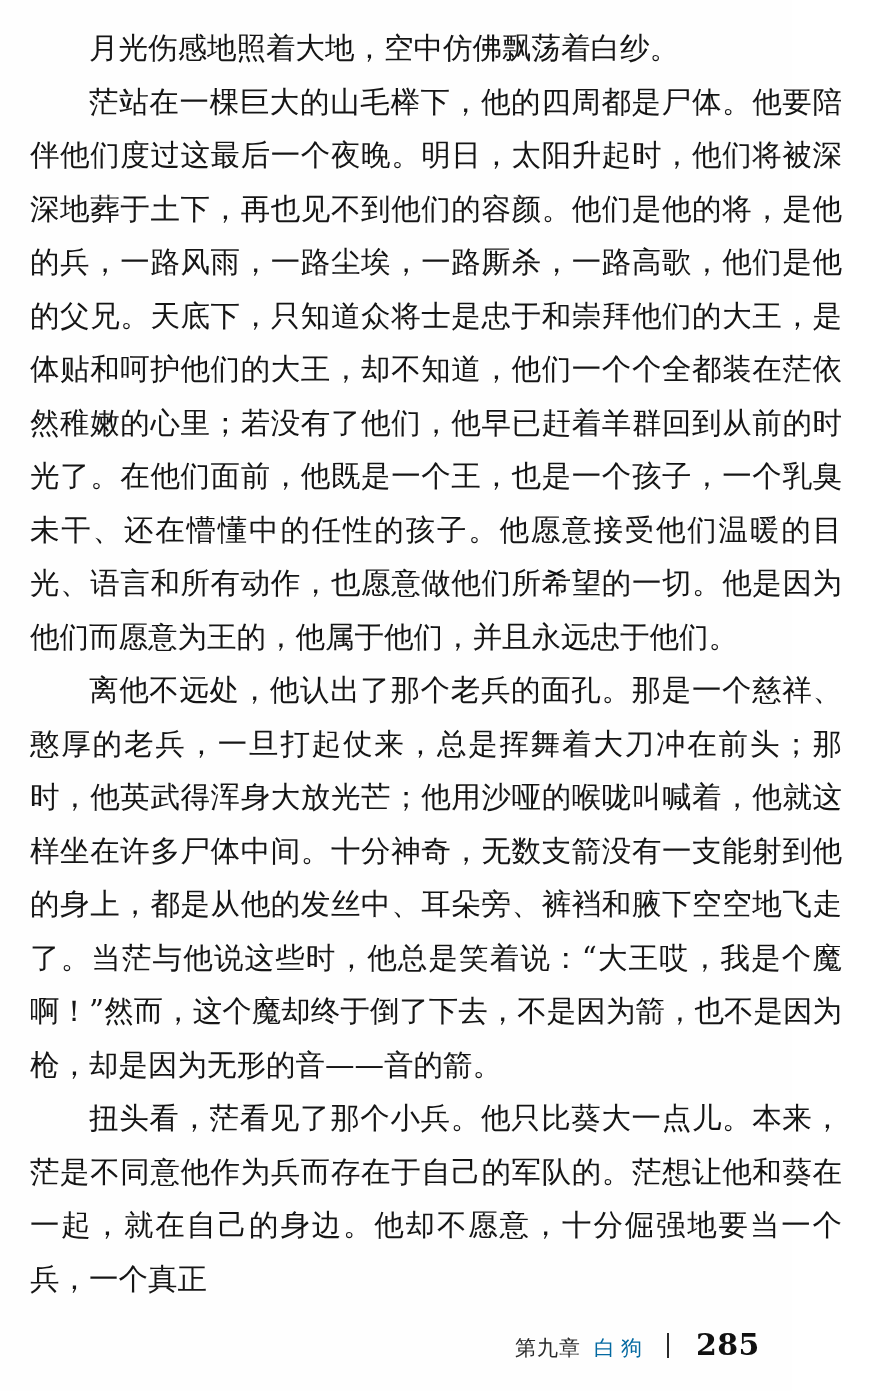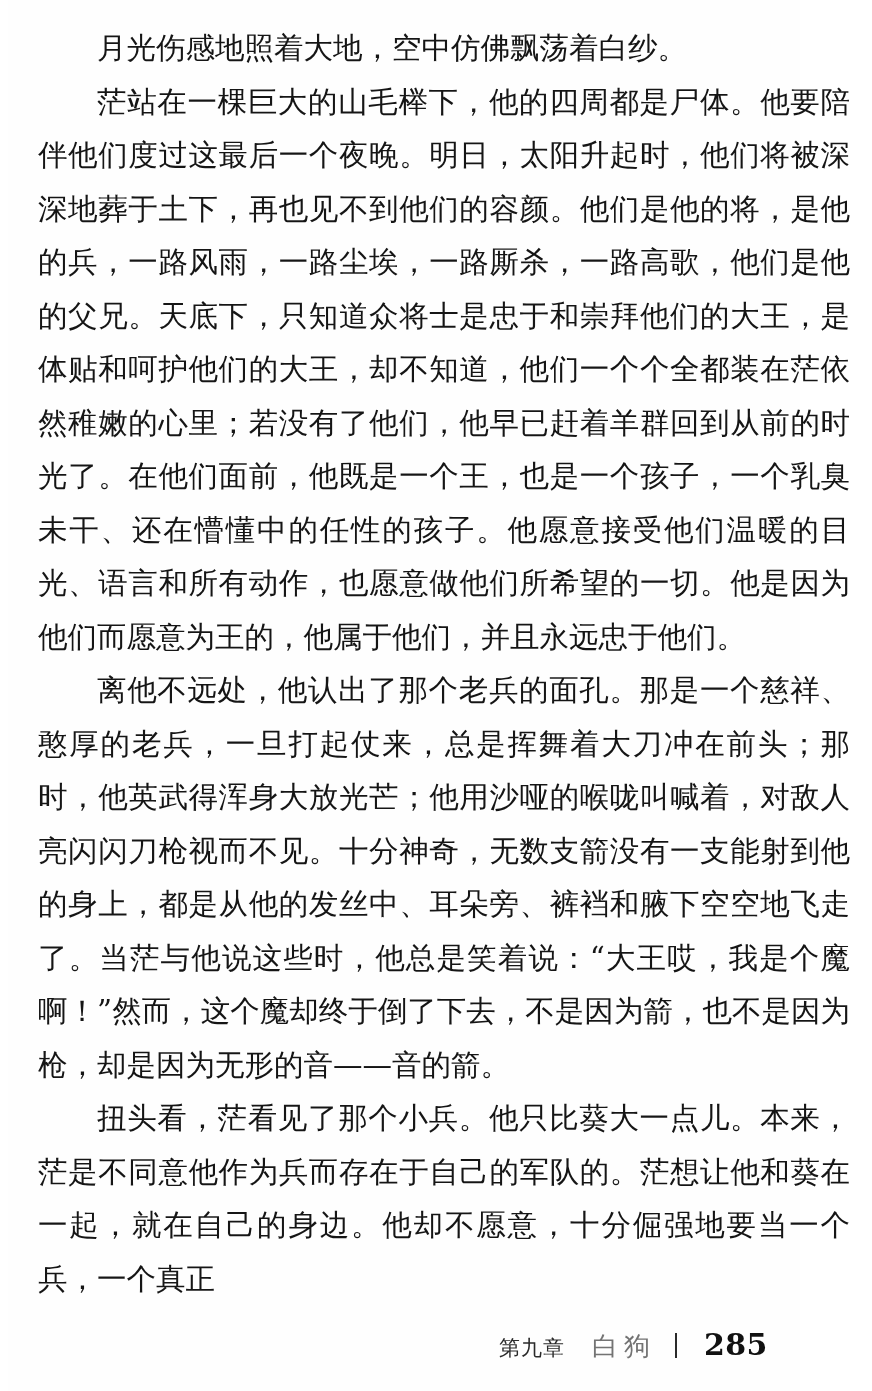--- a/index.html
+++ b/index.html
@@ -10,21 +10,21 @@
     width: 872px;
     height: 1391px;
     background: #ffffff;
     font-family: "DejaVu Serif", "Liberation Serif", serif;
     overflow: hidden;
     position: relative;
   }
 
   .page {
     position: absolute;
-    left: 8px;
+    left: 0;
     top: 0;
     width: 792px;
     height: 1391px;
     background: #fefefe;
     box-sizing: border-box;
   }
 
   .text-block {
     position: absolute;
     left: 30px;
@@ -63,24 +63,23 @@
 
   .footer-chapter {
     font-family: "DejaVu Serif", "Liberation Serif", serif;
     font-size: 21px;
     color: #2a2a2a;
     letter-spacing: 1px;
   }
 
   .footer-title {
     font-family: "DejaVu Serif", "Liberation Serif", serif;
-    font-size: 26px;
-    color: #737373;
+    font-size: 21px;
+    color: #0369a1;
     letter-spacing: 6px;
-    margin-left: 14px;
   }
 
   .footer-sep {
     display: inline-block;
     width: 2px;
     height: 25px;
     background: #2a2a2a;
     margin: 0 14px 0 6px;
     position: relative;
     top: 3px;
@@ -95,21 +94,21 @@
   }
 </style>
 </head>
 <body>
 
 <div class="page">
 
   <div class="text-block">
     <p class="para indent">月光伤感地照着大地，空中仿佛飘荡着白纱。</p>
     <p class="para indent">茫站在一棵巨大的山毛榉下，他的四周都是尸体。他要陪伴他们度过这最后一个夜晚。明日，太阳升起时，他们将被深深地葬于土下，再也见不到他们的容颜。他们是他的将，是他的兵，一路风雨，一路尘埃，一路厮杀，一路高歌，他们是他的父兄。天底下，只知道众将士是忠于和崇拜他们的大王，是体贴和呵护他们的大王，却不知道，他们一个个全都装在茫依然稚嫩的心里；若没有了他们，他早已赶着羊群回到从前的时光了。在他们面前，他既是一个王，也是一个孩子，一个乳臭未干、还在懵懂中的任性的孩子。他愿意接受他们温暖的目光、语言和所有动作，也愿意做他们所希望的一切。他是因为他们而愿意为王的，他属于他们，并且永远忠于他们。</p>
-    <p class="para indent">离他不远处，他认出了那个老兵的面孔。那是一个慈祥、憨厚的老兵，一旦打起仗来，总是挥舞着大刀冲在前头；那时，他英武得浑身大放光芒；他用沙哑的喉咙叫喊着，对敌人亮闪闪刀枪视而不见。十分神奇，无数支箭没有一支能射到他的身上，都是从他的发丝中、耳朵旁、裤裆和腋下空空地飞走了。当茫与他说这些时，他总是笑着说：“大王哎，我是个魔啊！”然而，这个魔却终于倒了下去，不是因为箭，也不是因为枪，却是因为无形的音——音的箭。</p>
+    <p class="para indent">离他不远处，他认出了那个老兵的面孔。那是一个慈祥、憨厚的老兵，一旦打起仗来，总是挥舞着大刀冲在前头；那时，他英武得浑身大放光芒；他用沙哑的喉咙叫喊着，他就这样坐在许多尸体中间。十分神奇，无数支箭没有一支能射到他的身上，都是从他的发丝中、耳朵旁、裤裆和腋下空空地飞走了。当茫与他说这些时，他总是笑着说：“大王哎，我是个魔啊！”然而，这个魔却终于倒了下去，不是因为箭，也不是因为枪，却是因为无形的音——音的箭。</p>
     <p class="para indent">扭头看，茫看见了那个小兵。他只比葵大一点儿。本来，茫是不同意他作为兵而存在于自己的军队的。茫想让他和葵在一起，就在自己的身边。他却不愿意，十分倔强地要当一个兵，一个真正</p>
   </div>
 
   <div class="footer">
     <span class="footer-chapter">第九章</span>
     <span class="footer-title">白狗</span>
     <span class="footer-sep"></span>
     <span class="footer-pageno">285</span>
   </div>
 

